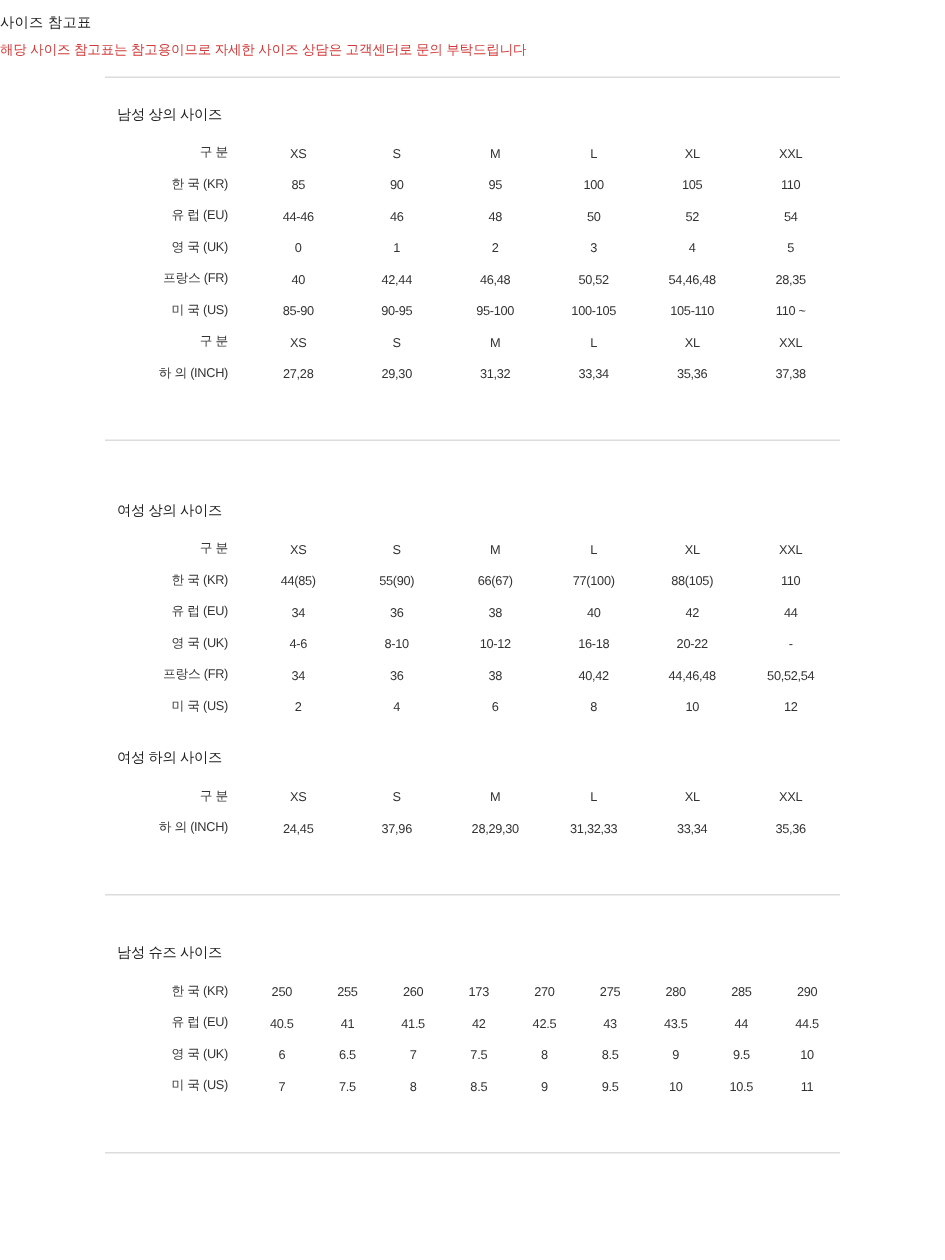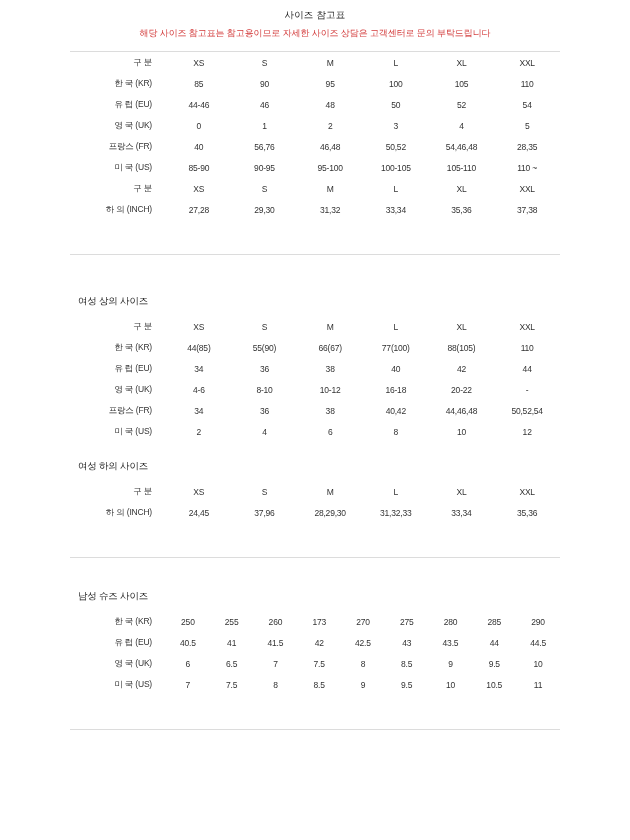--- a/index.html
+++ b/index.html
@@ -12,21 +12,20 @@
   .page {
     width: 630px;
     min-height: 840px;
     margin: 0 auto;
     background: #fff;
     position: relative;
     padding: 0;
   }
   .header {
     padding: 9px 0 6px 0;
-    text-align: center;
   }
   .header-title {
     font-size: 9.5px;
     color: #222;
     letter-spacing: 0.2px;
     margin-bottom: 5px;
   }
   .header-sub {
     font-size: 9px;
     color: #d33a3a;
@@ -86,20 +85,21 @@
 
 <div class="page">
 
   <div class="header">
     <div class="header-title">사이즈 참고표</div>
     <div class="header-sub">해당 사이즈 참고표는 참고용이므로 자세한 사이즈 상담은 고객센터로 문의 부탁드립니다</div>
   </div>
   <hr class="rule">
 
   <div class="section">
+    <div class="section-title">남성 상의 사이즈</div>
     <table class="size">
       <thead>
         <tr>
           <th class="label">구 분</th>
           <th>XS</th>
           <th>S</th>
           <th>M</th>
           <th>L</th>
           <th>XL</th>
           <th>XXL</th>
@@ -129,21 +129,21 @@
           <td>0</td>
           <td>1</td>
           <td>2</td>
           <td>3</td>
           <td>4</td>
           <td>5</td>
         </tr>
         <tr>
           <td class="label">프랑스 (FR)</td>
           <td>40</td>
-          <td>56,76</td>
+          <td>42,44</td>
           <td>46,48</td>
           <td>50,52</td>
           <td>54,46,48</td>
           <td>28,35</td>
         </tr>
         <tr>
           <td class="label">미 국 (US)</td>
           <td>85-90</td>
           <td>90-95</td>
           <td>95-100</td>

